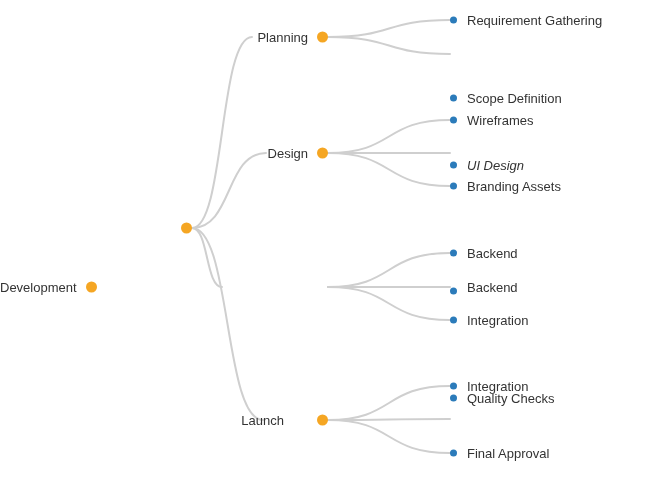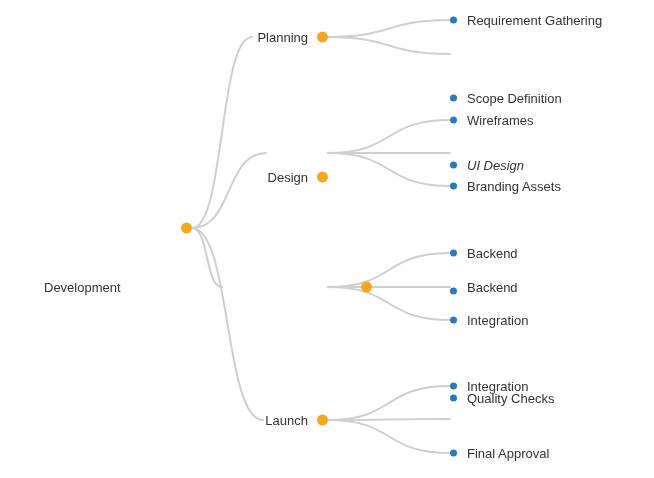--- a/index.html
+++ b/index.html
@@ -104,53 +104,53 @@
         <span class="node-symbol sym-branch"></span>
       </div>
       <div class="node label-right" style="top: 20px; left: 454px;">
         <span class="node-symbol sym-leaf"></span>
         <span class="node-label">Requirement Gathering</span>
       </div>
       <div class="node label-right" style="top: 54px; left: 454px; margin-top: 44px;">
         <span class="node-symbol sym-leaf"></span>
         <span class="node-label">Scope Definition</span>
       </div>
-      <div class="node label-left" style="top: 153px; left: 0px; width: 328px; justify-content: flex-end; margin-top: 24px;">
+      <div class="node label-left" style="top: 153px; left: 0px; width: 328px; justify-content: flex-end;">
         <span class="node-label">Design</span>
         <span class="node-symbol sym-branch"></span>
       </div>
       <div class="node label-right" style="top: 120px; left: 454px;">
         <span class="node-symbol sym-leaf"></span>
         <span class="node-label">Wireframes</span>
       </div>
       <div class="node label-right" style="top: 165px; left: 454px; font-style: italic;">
         <span class="node-symbol sym-leaf"></span>
         <span class="node-label">UI Design</span>
       </div>
       <div class="node label-right" style="top: 186px; left: 454px;">
         <span class="node-symbol sym-leaf"></span>
         <span class="node-label">Branding Assets</span>
       </div>
-      <div class="node label-left" style="top: 287px; left: 0px; width: 328px; justify-content: space-between; margin-left: 44px;">
+      <div class="node label-left" style="top: 287px; left: 0px; width: 328px; justify-content: flex-start;">
         <span class="node-label">Development</span>
         <span class="node-symbol sym-branch"></span>
       </div>
       <div class="node label-right" style="top: 253px; left: 454px;">
         <span class="node-symbol sym-leaf"></span>
         <span class="node-label">Backend</span>
       </div>
       <div class="node label-right" style="top: 287px; left: 454px; align-items: flex-end;">
         <span class="node-symbol sym-leaf"></span>
         <span class="node-label">Backend</span>
       </div>
       <div class="node label-right" style="top: 320px; left: 454px;">
         <span class="node-symbol sym-leaf"></span>
         <span class="node-label">Integration</span>
       </div>
-      <div class="node label-left" style="top: 420px; left: 0px; width: 328px; justify-content: flex-end;">
+      <div class="node label-left" style="top: 420px; left: 0px; width: 328px; justify-content: flex-end; gap: 24px;">
         <span class="node-label">Launch</span>
         <span class="node-symbol sym-branch"></span>
       </div>
       <div class="node label-right" style="top: 386px; left: 454px;">
         <span class="node-symbol sym-leaf"></span>
         <span class="node-label">Integration</span>
       </div>
       <div class="node label-right" style="top: 398px; left: 454px;">
         <span class="node-symbol sym-leaf"></span>
         <span class="node-label">Quality Checks</span>

